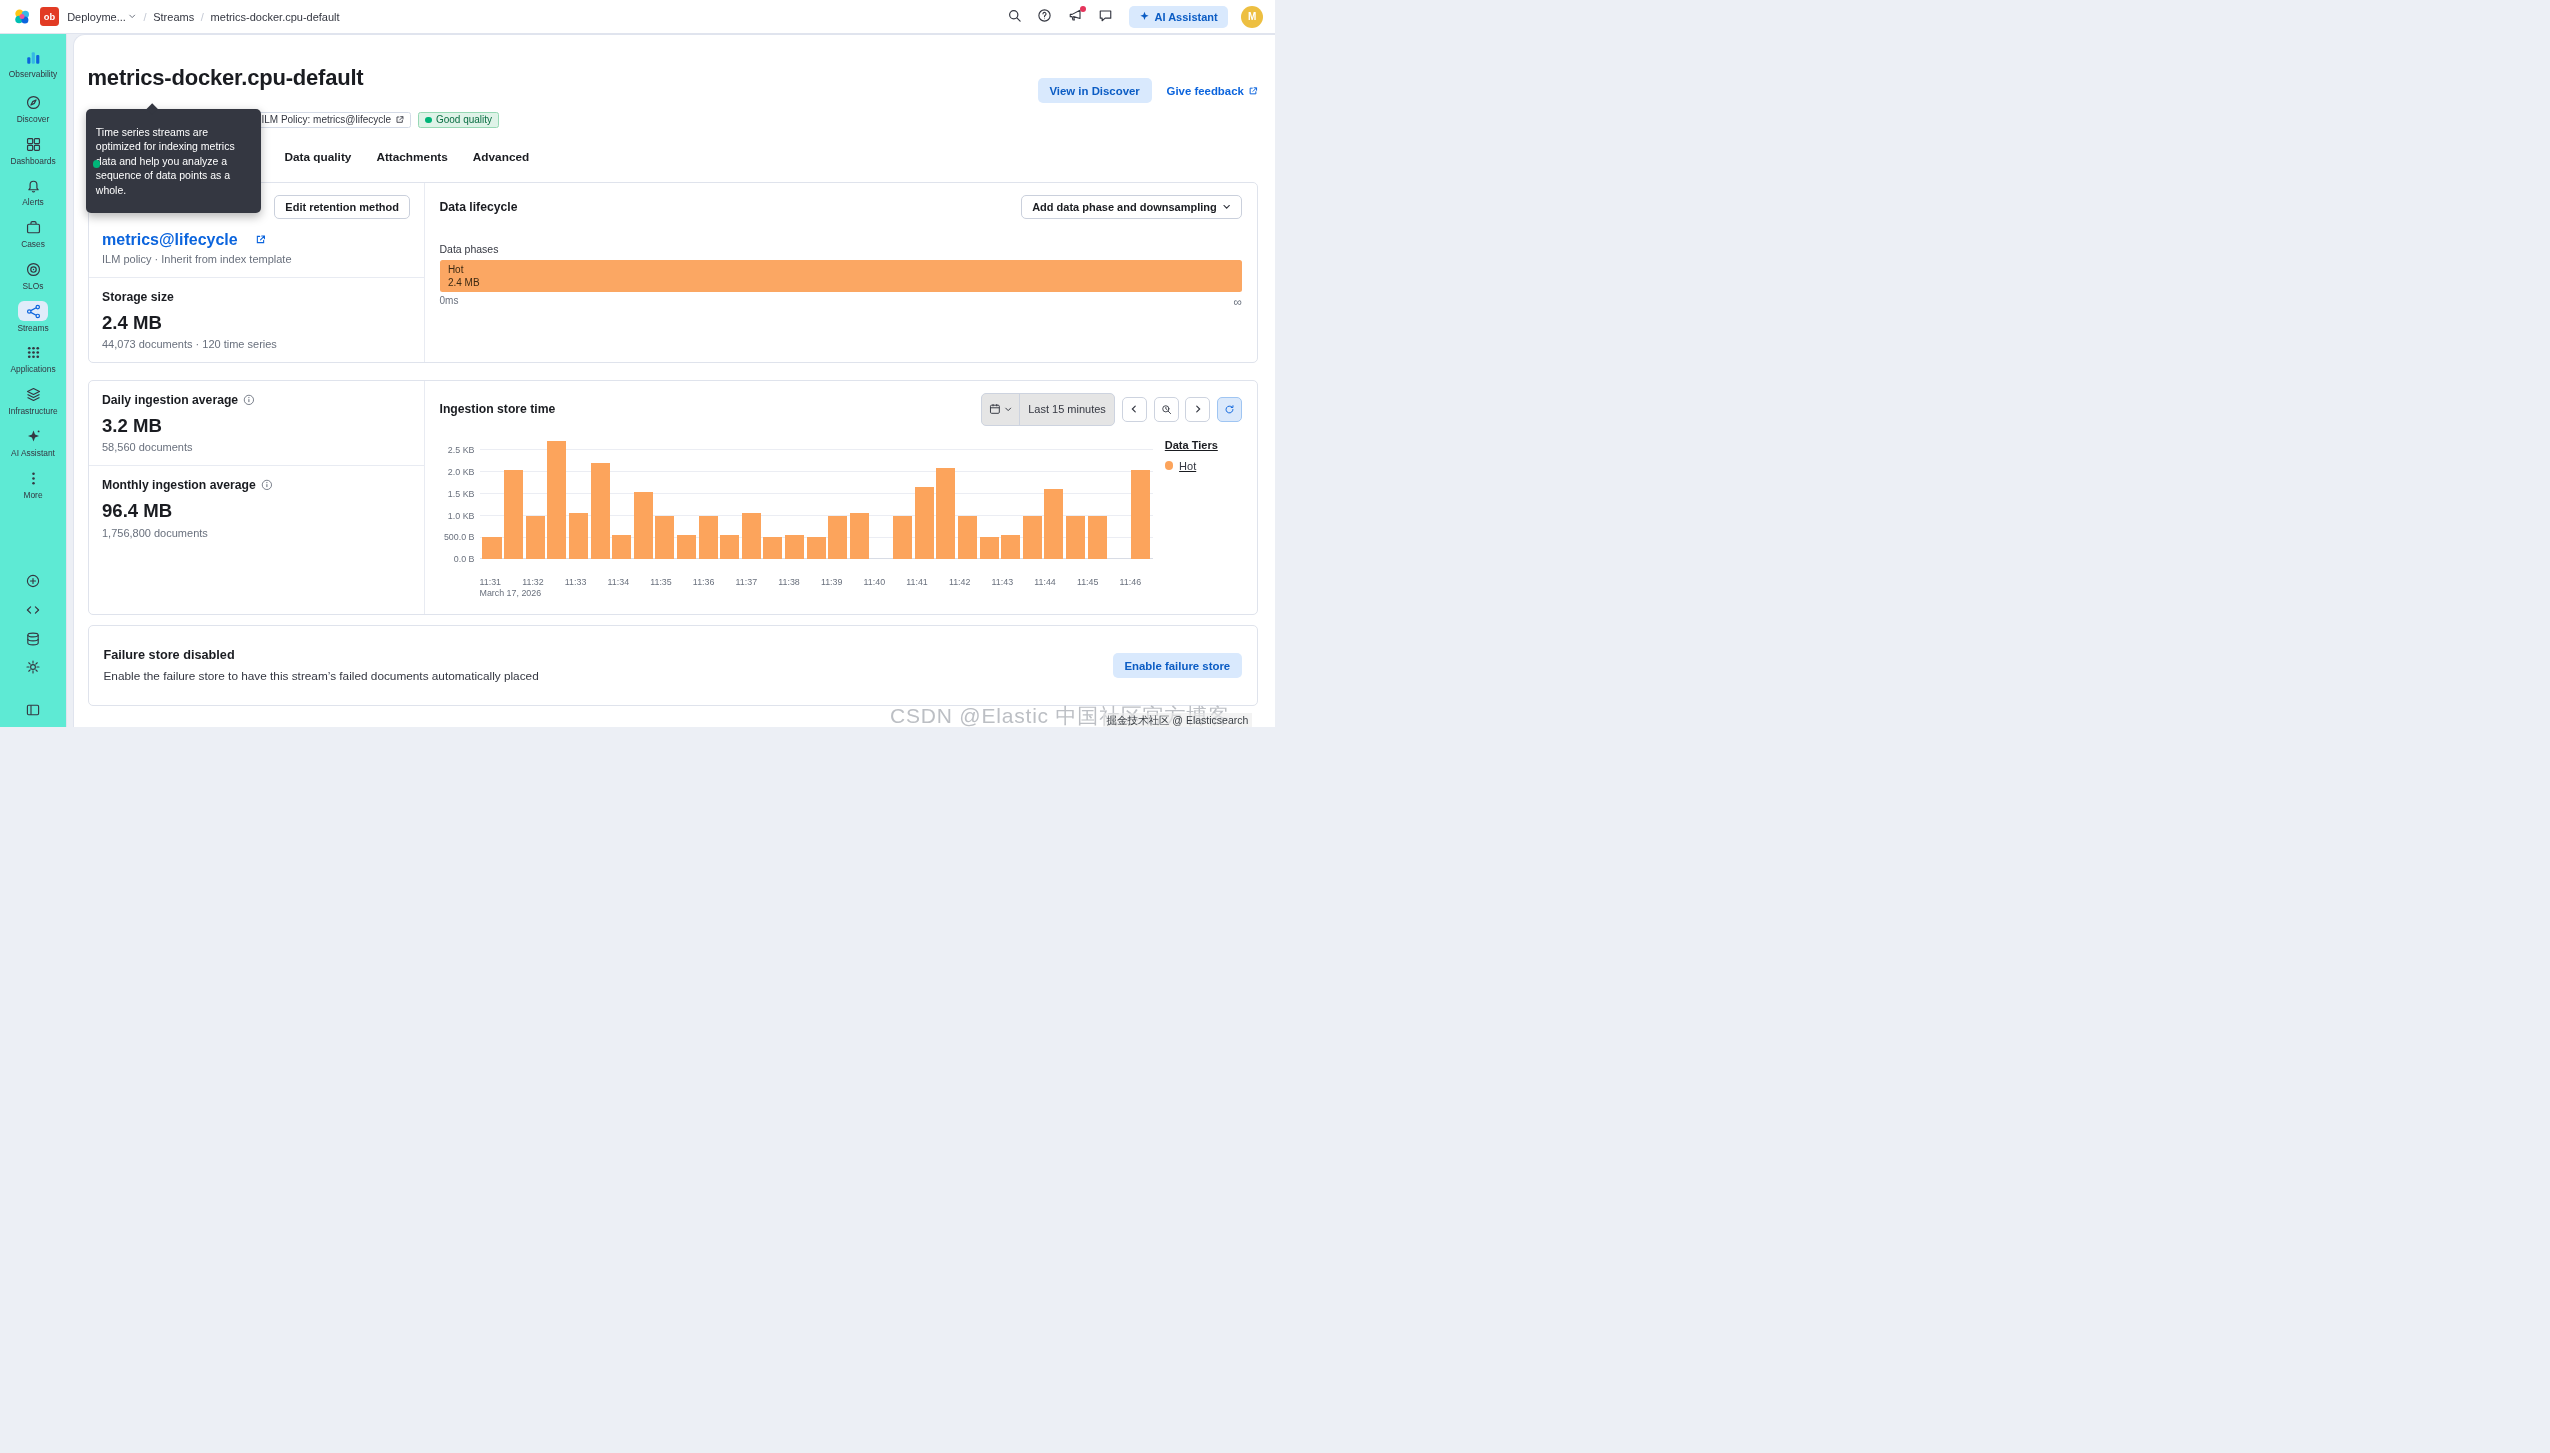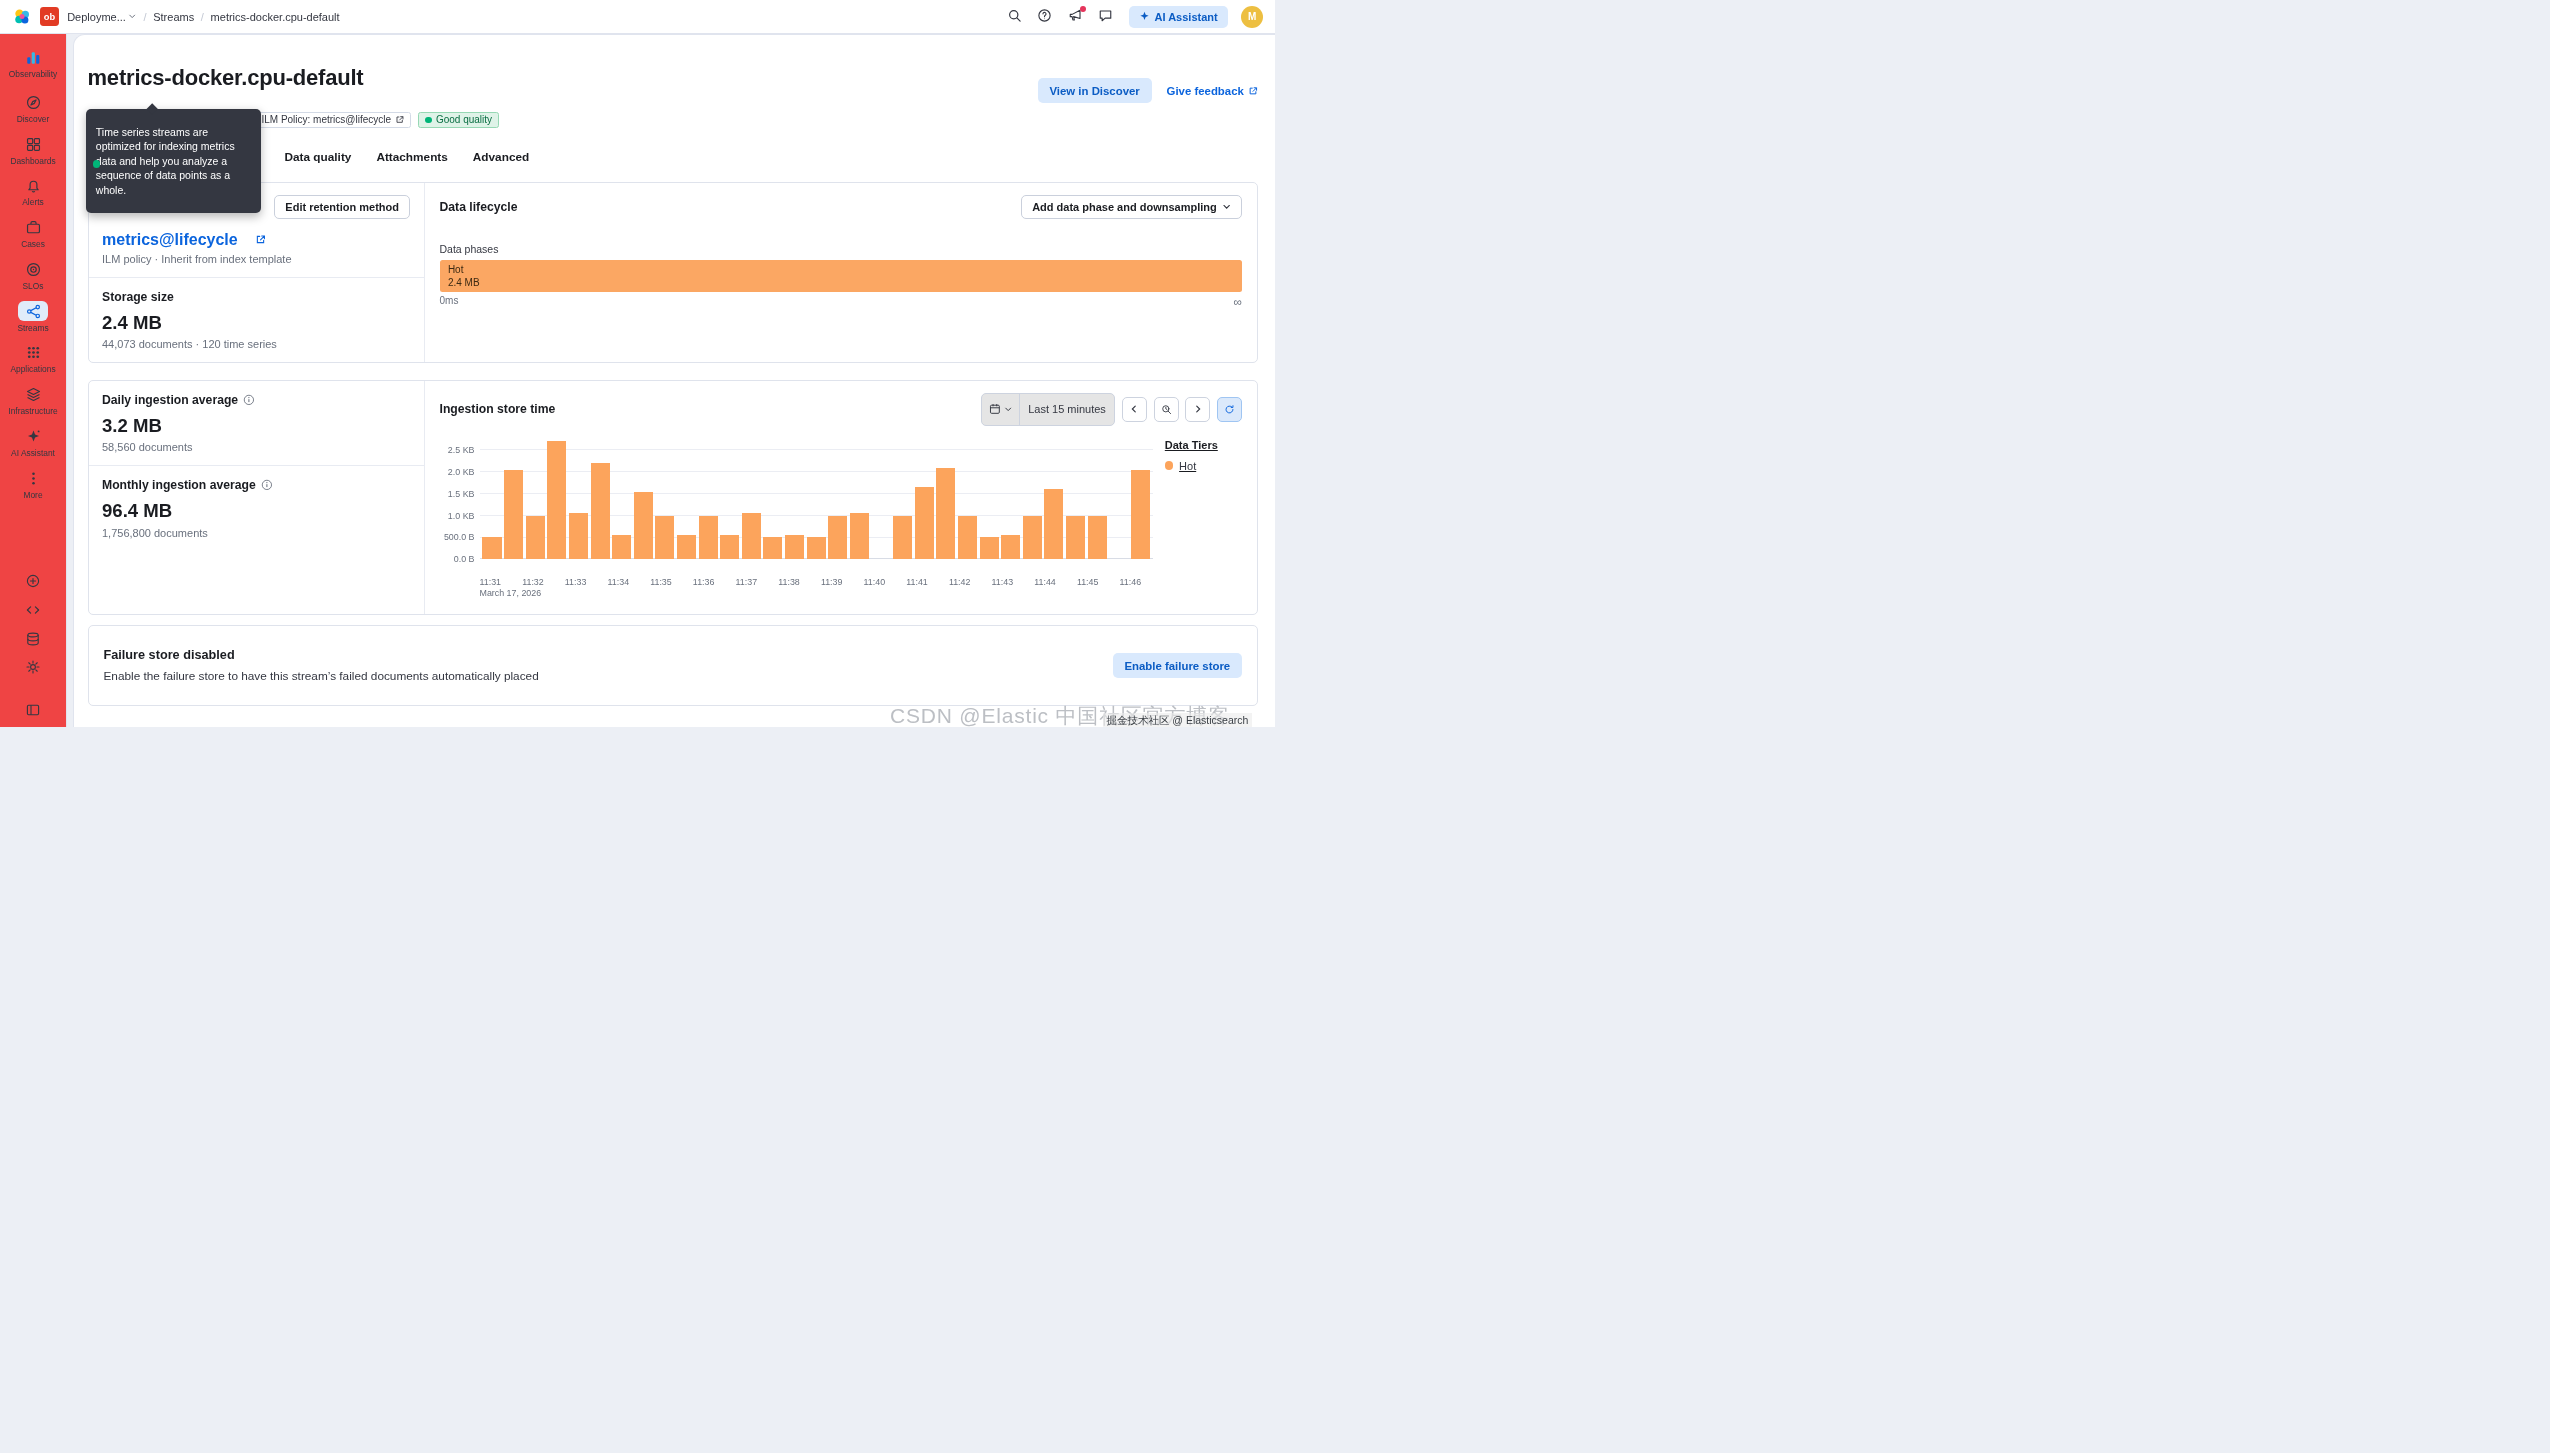--- a/index.html
+++ b/index.html
@@ -16,21 +16,21 @@
                 font-size:9.3px; font-weight:700; display:flex; align-items:center; justify-content:center; }
   .topbar-right { margin-left:auto; display:flex; align-items:center; gap:13.5px; }
   .tb-icon { width:17px; height:17px; color:#343741; cursor:pointer; position:relative; display:flex; }
   .tb-dot { position:absolute; top:-1.7px; right:-1.7px; width:5.9px; height:5.9px; border-radius:50%; background:#e5355c; }
   .ai-btn { display:flex; align-items:center; gap:5px; background:#d9e9fd; color:#0b5cc4; font-weight:700;
             font-size:11px; padding:5px 10px; border-radius:5px; border:none; cursor:pointer; }
   .avatar { width:22px; height:22px; border-radius:50%; background:#edbf41; color:#fff; font-weight:700;
             font-size:10px; display:flex; align-items:center; justify-content:center; cursor:pointer; }
 
   
-  .sidebar { position:absolute; top:34px; left:0; bottom:0; width:67px; background:#ef4444;
+  .sidebar { position:absolute; top:34px; left:0; bottom:0; width:67px; background:#5eead4;
              border-right:0.8px solid #e0e4ee; display:flex; flex-direction:column; align-items:center;
              padding:8.4px 0 8.4px 0; z-index:40; }
   .nav-item { width:100%; display:flex; flex-direction:column; align-items:center; gap:2.5px;
               padding:5px 0; cursor:pointer; color:#353741; }
   .nav-item .icon-pill { width:30px; height:20px; display:flex; align-items:center; justify-content:center; border-radius:5.9px; }
   .nav-item.selected { color:#0b64dd; }
   .nav-item.selected .icon-pill { background:#e0ecfa; }
   .nav-label { font-size:8.4px; color:#343741; text-align:center; line-height:1.1; }
   .nav-item.app-logo { padding-bottom:8.4px; }
   .bottom-icons { margin-top:auto; display:flex; flex-direction:column; align-items:center; gap:11.8px; }

